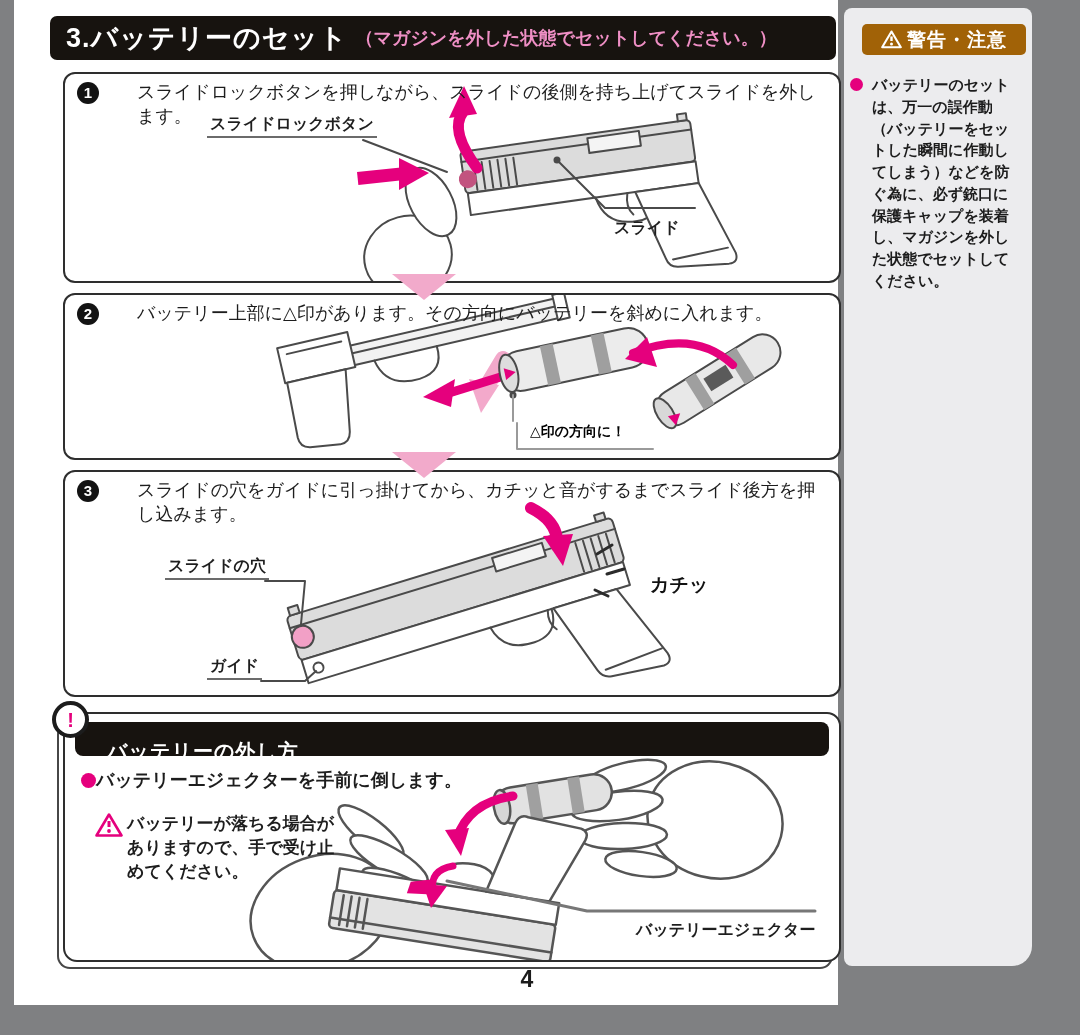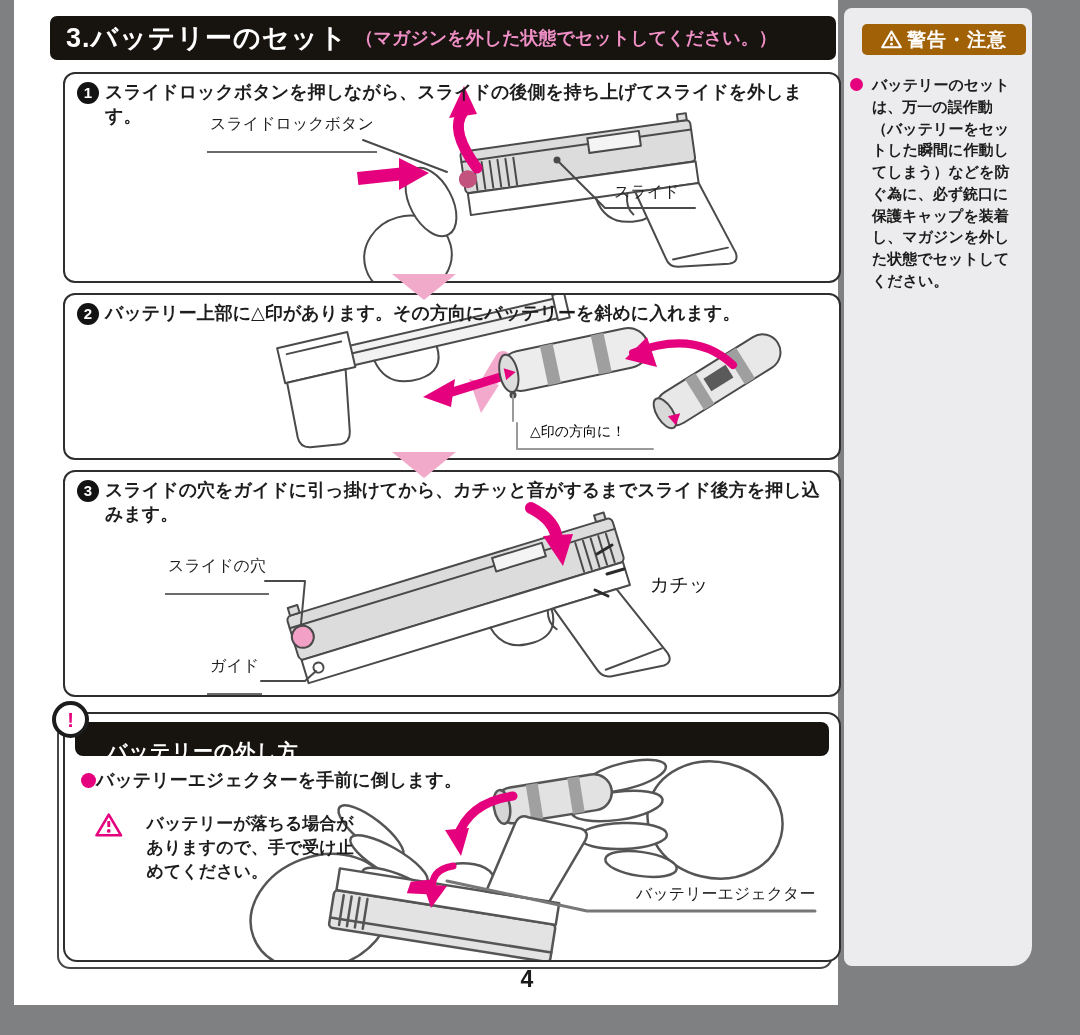--- a/index.html
+++ b/index.html
@@ -29,26 +29,26 @@
   .panel svg.art{position:absolute;left:0;top:0;width:100%;height:100%;}
   .step-row{
     position:absolute;left:12px;top:7px;right:10px;
     display:flex;gap:6px;align-items:flex-start;z-index:2;
   }
   .step-num{
     flex:0 0 auto;width:22px;height:22px;margin-top:1px;border-radius:50%;
     background:#131313;color:#fff;font-size:15px;font-weight:700;
     text-align:center;line-height:22px;
   }
-  .step-text{font-size:18px;font-weight:700;color:#1d1d1d;line-height:1.33;}
+  .step-text{font-size:18px;font-weight:400;color:#1d1d1d;line-height:1.33;margin-left:32px;}
   .callout{
-    position:absolute;font-size:16px;font-weight:400;color:#1e1e1e;
-    padding:0 3px 16px 3px;border-bottom:2px solid #6b6b6b;z-index:3;white-space:nowrap;
-  }
-  .callout.no-line{border-bottom:none;}
+    position:absolute;font-size:16px;font-weight:700;color:#1e1e1e;
+    padding:0 3px 1px 3px;border-bottom:2px solid #6b6b6b;z-index:3;white-space:nowrap;
+  }
+  .callout.no-line{border-bottom:none;margin-top:36px;}
   .callout.pink{color:#000000;border-bottom:none;font-size:14px;}
   .callout.shout{border-bottom:none;font-size:19px;color:#111;}
   
   .tri{
     position:absolute;left:378px;width:0;height:0;z-index:5;
     border-left:32px solid transparent;border-right:32px solid transparent;
     border-top:26px solid #f2aacb;
   }
   
   .panel-removal{box-shadow:-7px 8px 0 -3px #ffffff,-7px 8px 0 -1px #474747;}
@@ -60,21 +60,21 @@
   .removal-header-text{color:#fff;font-size:20px;font-weight:700;letter-spacing:1px;margin-top:24px;}
   .excl-circle{
     position:absolute;left:-13px;top:-13px;width:29px;height:29px;border-radius:50%;
     background:#fff;border:4px solid #1c1c1c;z-index:4;
     display:flex;align-items:center;justify-content:center;
   }
   .excl-circle span{color:#e5007d;font-size:20px;font-weight:800;line-height:1;}
   .bullet-row{position:absolute;left:16px;top:54px;display:flex;align-items:center;z-index:2;}
   .dot{width:15px;height:15px;border-radius:50%;background:#e5007d;flex:0 0 auto;}
   .bullet-text{font-size:18px;font-weight:700;color:#1d1d1d;}
-  .caution-box{position:absolute;left:30px;top:98px;width:262px;display:flex;gap:24px;z-index:2;}
+  .caution-box{position:absolute;left:30px;top:98px;width:262px;display:flex;gap:4px;z-index:2;}
   .caution-text{font-size:17px;font-weight:700;color:#1d1d1d;line-height:1.42;width:214px;}
   
   .sidebar{
     position:absolute;left:830px;top:8px;width:188px;height:958px;
     background:#ececee;border-radius:8px 8px 20px 8px;
   }
   .warn-badge{
     position:absolute;left:18px;top:16px;width:164px;height:31px;
     background:#a16207;border-radius:5px;box-sizing:border-box;
     display:flex;align-items:center;justify-content:center;gap:5px;

